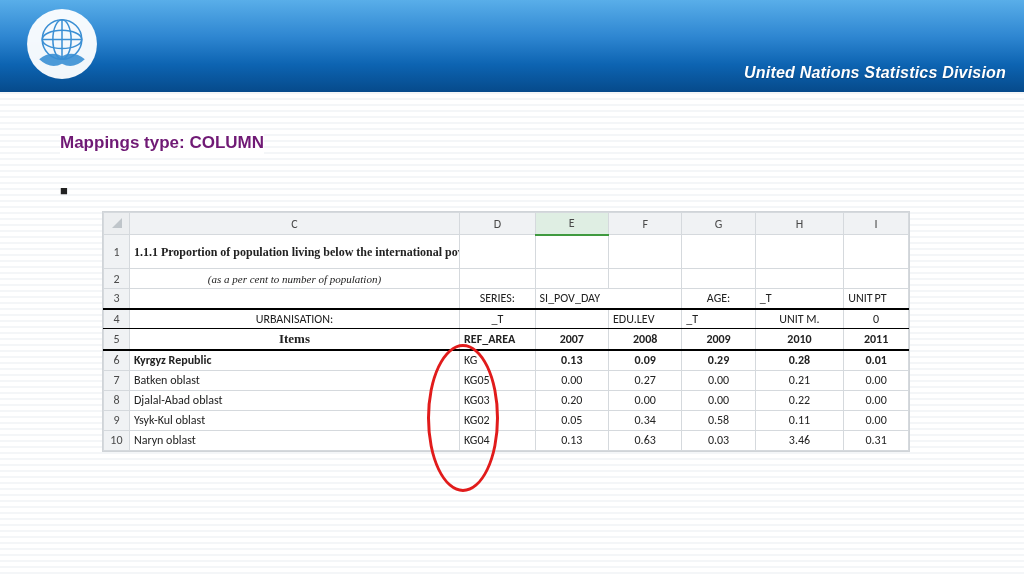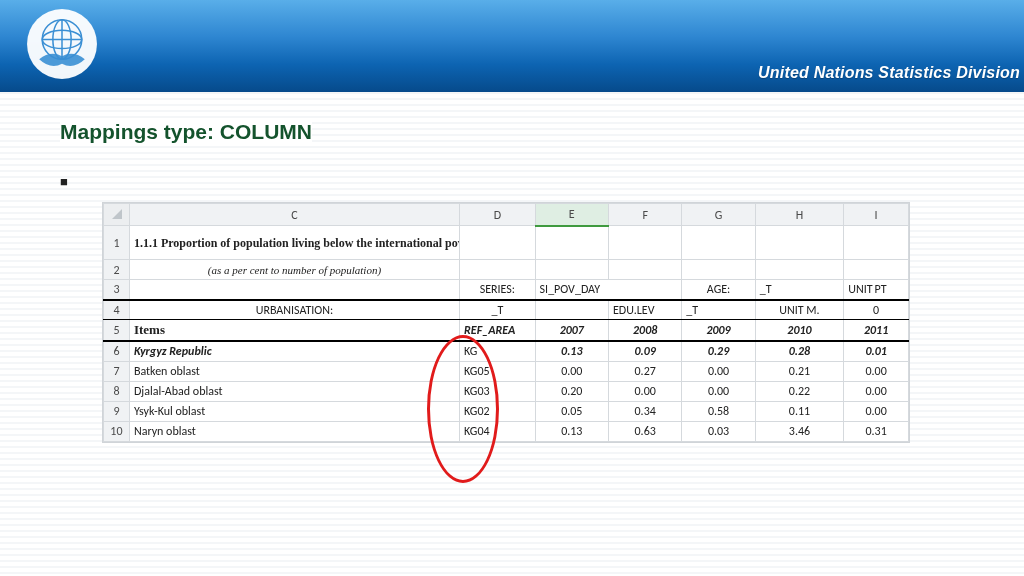--- a/index.html
+++ b/index.html
@@ -20,21 +20,21 @@
   }
   .banner .logo {
     position: absolute;
     left: 24px;
     top: 6px;
     width: 76px;
     height: 76px;
   }
   .banner .title {
     position: absolute;
-    right: 4px;
+    right: 18px;
     bottom: 10px;
     color: #fff;
     font-weight: 700;
     font-size: 16px;
     letter-spacing: .2px;
     font-style: italic;
     text-shadow: 0 1px 1px rgba(0,0,0,.25);
   }
   
   .content {
@@ -45,24 +45,24 @@
       #f4f6f8 0px,
       #f4f6f8 2px,
       #ffffff 2px,
       #ffffff 6px
     );
     height: calc(576px - 92px);
     box-sizing: border-box;
   }
   .heading {
     font-family: Verdana, Arial, sans-serif;
-    font-size: 21px;
+    font-size: 17px;
     font-weight: 700;
-    color: #14532d;
-    margin: 0 0 16px 0;
+    color: #701a75;
+    margin: 13px 0 16px 0;
     background: #fff;
     display: inline-block;
     padding: 2px 0;
   }
   .bullet-line {
     display: flex;
     align-items: flex-start;
     gap: 20px;
     margin: 6px 0 4px 0;
     font-size: 18px;
@@ -118,41 +118,41 @@
   .grid thead th.corner { background: #eceef0; }
   .grid thead th.sel { background: #dfeee3; border-bottom: 2px solid #3f9a3f; }
   .grid tbody th.rownum {
     background: #f0f2f4;
     font-weight: 400;
     text-align: center;
     color: #4a4a4a;
   }
   .num  { text-align: center; }
   .ctr  { text-align: center; }
-  .bold { font-weight: 700; font-style: italic; }
+  .bold { font-weight: 700; }
   .hdrC1 {
     font-family: "Times New Roman", serif;
     font-weight: 700;
     font-size: 12px;
     white-space: normal;
     line-height: 14px;
     padding: 4px 6px 2px 4px;
   }
   .hdrC2 {
     font-family: "Times New Roman", serif;
     font-style: italic;
     font-size: 11px;
     text-align: center;
     margin-top: 24px;
   }
   tr.r3 td, tr.r3 th.rownum { border-bottom: 2px solid #000; }
   tr.r4 td, tr.r4 th.rownum { border-bottom: 1px solid #000; }
   tr.r5 td, tr.r5 th.rownum { border-bottom: 2px solid #000; }
   tr.r5 td.itemshdr {
-    text-align: left;
+    text-align: center;
     font-weight: 700;
     font-family: "Times New Roman", serif;
     font-size: 13px;
   }
 
   
   .ellipse {
     position: absolute;
     left: 324px;
     top: 132px;

